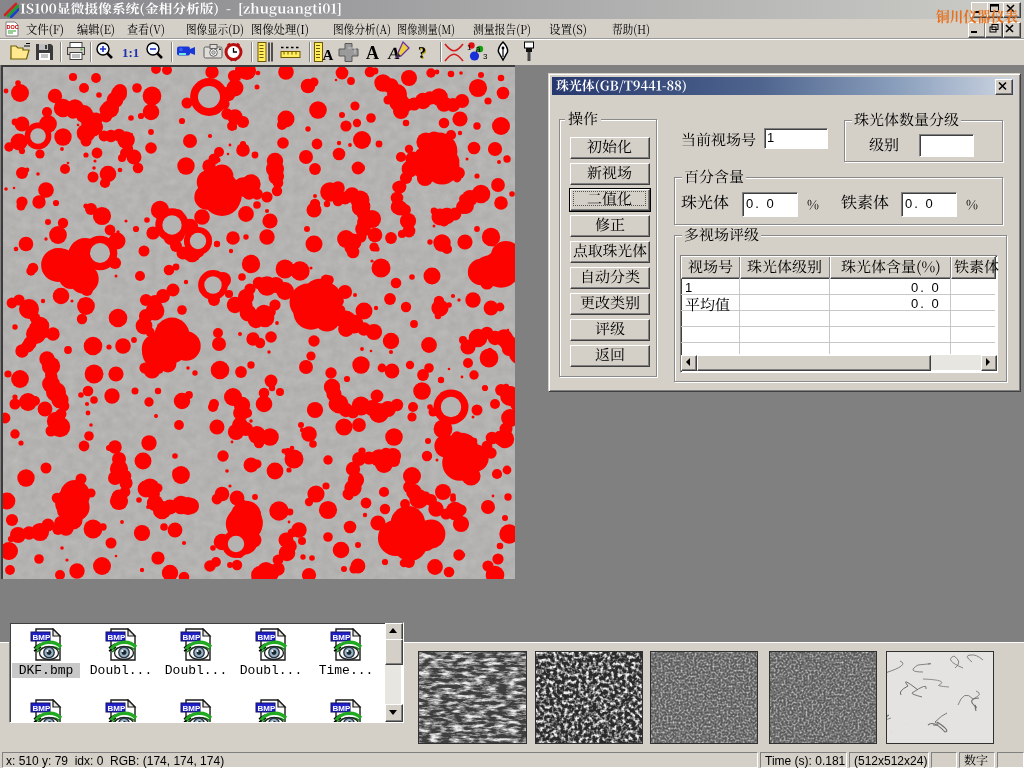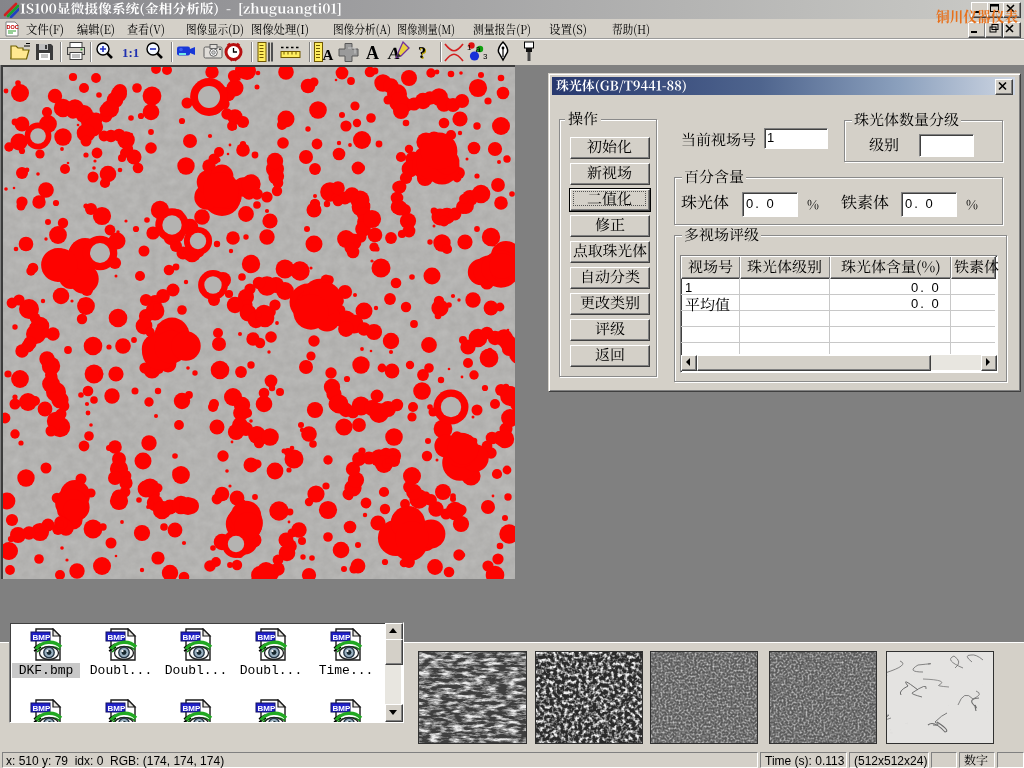--- a/index.html
+++ b/index.html
@@ -1642,21 +1642,21 @@
       <path d="M4,66 q-10,4 -2,-3 q-6,3 -5,-11 " stroke="#6a6a6a" stroke-width="0.7" fill="none"></path>
       <path d="M41,73 q6,-5 17,7 q6,-1 -8,-10 " stroke="#6a6a6a" stroke-width="1.1" fill="none"></path>
       <path d="M60,61 q-5,2 -12,9 q7,4 -2,3 " stroke="#6a6a6a" stroke-width="0.9" fill="none"></path>
       <path d="M89,59 q-2,-9 -0,-4 q-10,-8 3,-9 " stroke="#6a6a6a" stroke-width="1.1" fill="none"></path>
     </svg></div>
 <div class="abs" style="left:0;top:750px;width:856px;height:18px;background:#d4d0c8;">
 <div class="abs seg" style="left:2px;top:2px;width:754px;height:14px;">
       <span style="position:absolute;left:3px;top:1px;font-size:12px;white-space:pre;">x: 510 y: 79  idx: 0  RGB: (174, 174, 174)</span>
     </div>
 <div class="abs seg" style="left:760px;top:2px;width:85px;height:14px;">
-      <span style="position:absolute;left:4px;top:1px;font-size:12px;">Time (s): 0.113</span>
+      <span style="position:absolute;left:4px;top:1px;font-size:12px;">Time (s): 0.181</span>
     </div>
 <div class="abs seg" style="left:849px;top:2px;width:78px;height:14px;">
       <span style="position:absolute;left:4px;top:1px;font-size:12px;">(512x512x24)</span>
     </div>
 <div class="abs seg" style="left:931px;top:2px;width:24px;height:14px;"></div>
 <div class="abs seg" style="left:959px;top:2px;width:34px;height:14px;">
       <div class="abs" style="left:4px;top:1px;"><svg width="24.0" height="14.2" style="">
           <g fill="#000" transform="translate(0,10.6) scale(0.012000,-0.012000)">
             <use href="#r6570" x="0"></use>
             <use href="#r5b57" x="1000"></use>

